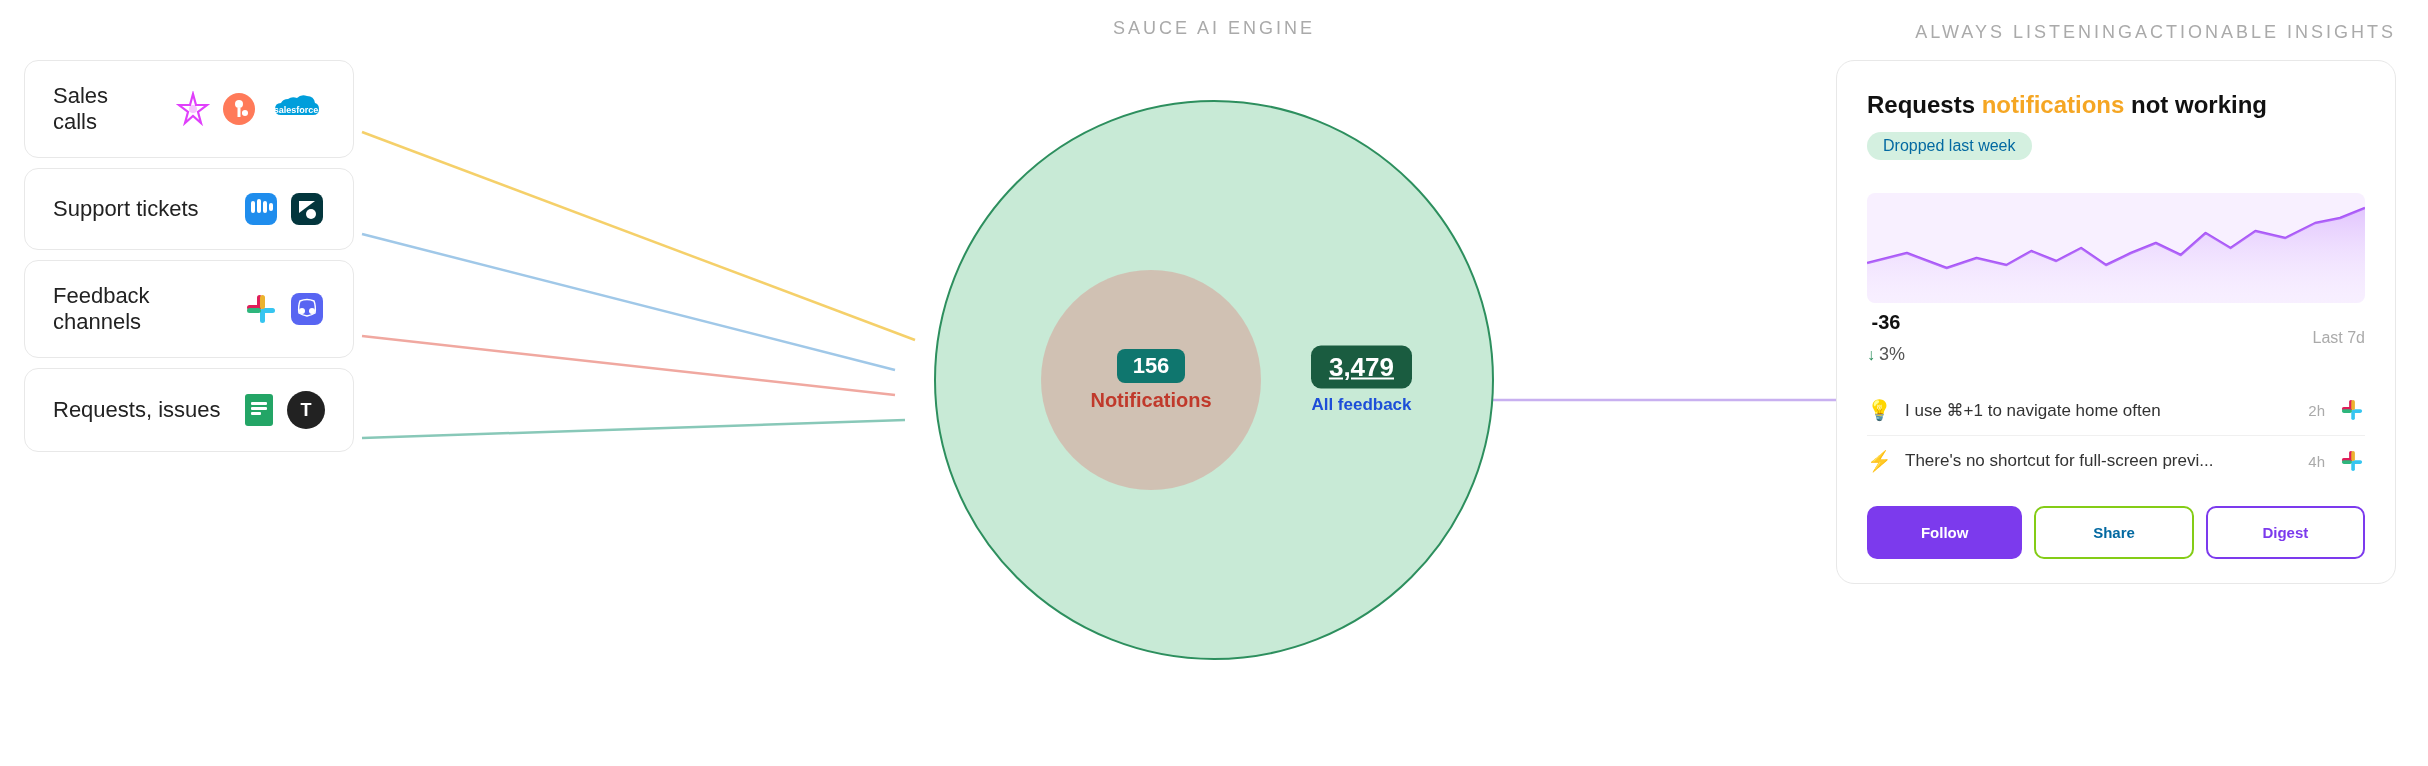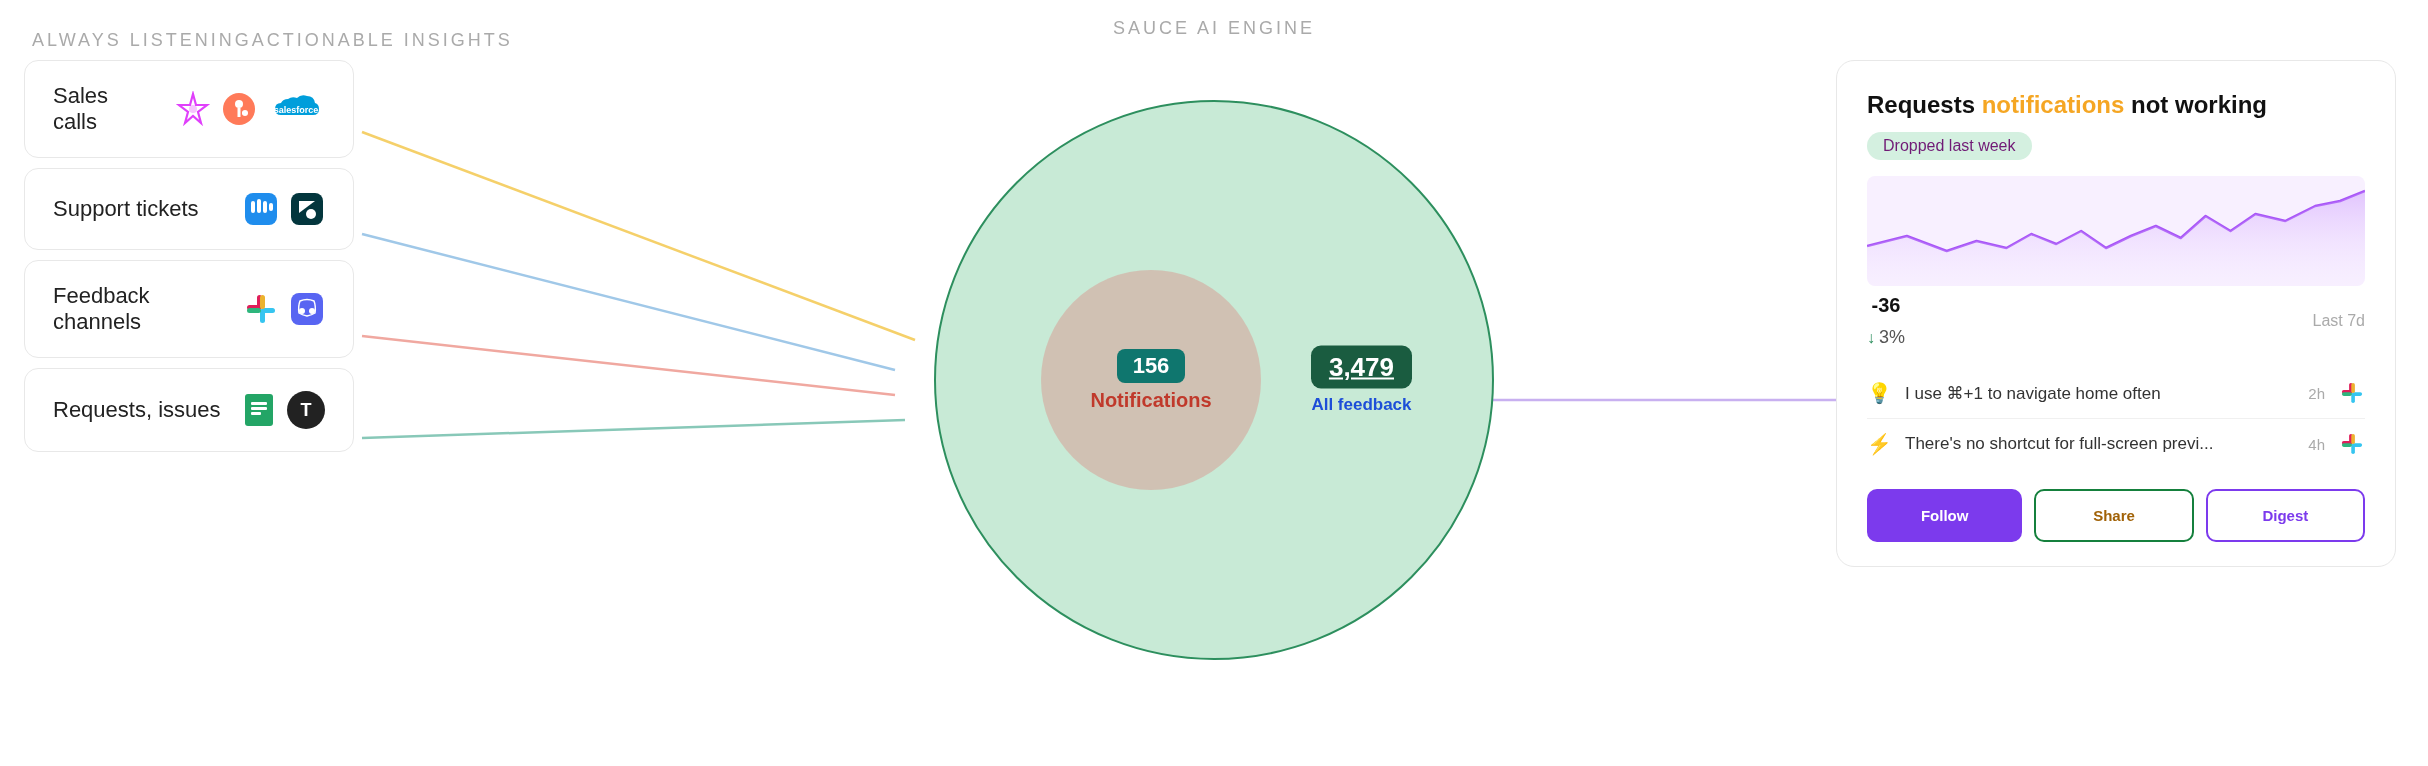--- a/index.html
+++ b/index.html
@@ -7,24 +7,24 @@
       font-family: -apple-system, BlinkMacSystemFont, 'Segoe UI', sans-serif;
       background: #fff;
       width: 2428px;
       height: 766px;
       overflow: hidden;
       position: relative;
     }
 
     .header-labels {
       display: flex;
-      justify-content: flex-start;
+      justify-content: flex-end;
       padding: 18px 32px 0 32px;
       position: absolute;
-      top: 12px;
+      top: 4px;
       left: 0;
       right: 0;
     }
 
     .header-label {
       font-size: 18px;
       letter-spacing: 3px;
       color: #aaa;
       font-weight: 500;
       text-transform: uppercase;
@@ -201,27 +201,27 @@
       line-height: 1.3;
       margin-bottom: 12px;
     }
 
     .card-title-highlight {
       color: #f5a623;
     }
 
     .dropped-badge {
       background: #d4f0e0;
-      color: #701a75;
+      color: #0369a1;
       border-radius: 20px;
       padding: 5px 16px;
       font-size: 16px;
       font-weight: 500;
       display: inline-block;
-      margin-bottom: 16px;
+      margin-bottom: 33px;
       text-align: right;
     }
 
     
     .chart-area {
       width: 100%;
       height: 110px;
       position: relative;
       margin-bottom: 8px;
       background: #f8f0ff;
@@ -322,22 +322,22 @@
       cursor: pointer;
     }
 
     .btn-follow {
       background: #7c3aed;
       color: #fff;
     }
 
     .btn-share {
       background: #fff;
-      color: #a16207;
-      border: 2px solid #15803d;
+      color: #0369a1;
+      border: 2px solid #84cc16;
     }
 
     .btn-digest {
       background: #fff;
       color: #7c3aed;
       border: 2px solid #7c3aed;
     }
   </style>
 </head>
 <body>

